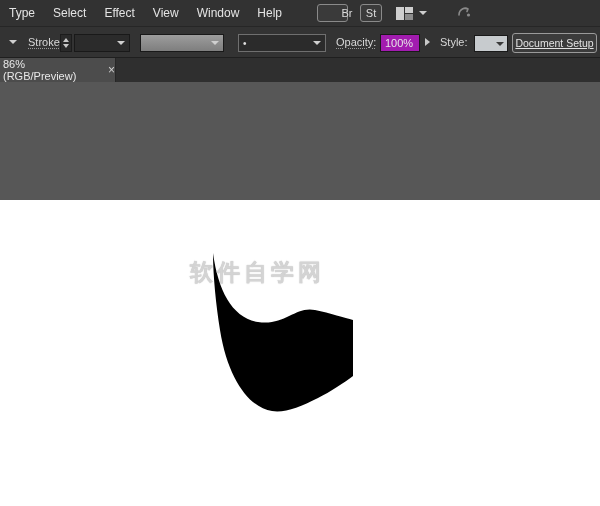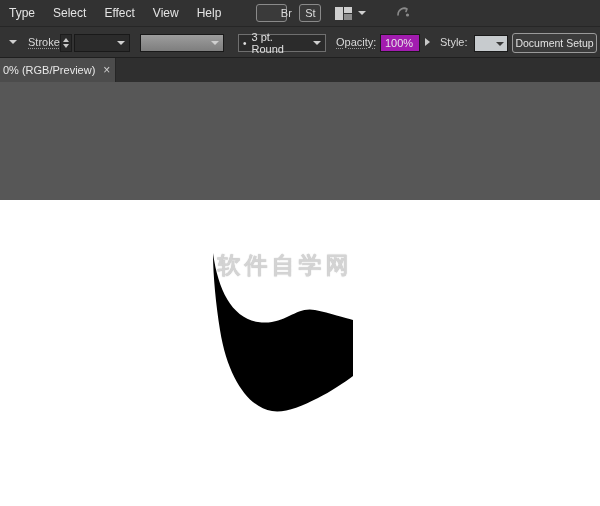--- a/index.html
+++ b/index.html
@@ -80,59 +80,60 @@
   }
   .style-swatch {
     position:absolute; left:474px; top:8px; width:34px; height:17px;
     background:#c7cbce; border:1px solid #191919;
     display:flex; align-items:center; justify-content:flex-end; padding-right:3px;
   }
   .style-swatch .chev-down { border-top-color:#3a3a3a; margin-left:0; }
   .doc-setup-btn {
     position:absolute; left:512px; top:6px; width:85px; height:20px;
     background:#3b3b3b; border:1px solid #9a9a9a; border-radius:3px;
-    color:#e2e2e2; font-size:10.5px; display:flex; align-items:center; justify-content:center;
+    color:#e2e2e2; font-size:10.5px; display:flex; align-items:center; justify-content:center;text-decoration:underline;
   }
 
   
   .tab-bar {
     position:absolute; top:58px; left:0; width:600px; height:24px; background:#2f2f2f;
   }
   .doc-tab {
     position:absolute; left:0; top:0; height:24px; width:116px; background:#4c4c4c;
     display:flex; align-items:center; color:#e8e8e8; font-size:11px; padding-left:3px;
     border-right:1px solid #262626;
   }
   .tab-close { margin-left:8px; color:#d0d0d0; font-size:12px; line-height:1; }
 
   
   .canvas-gray { position:absolute; top:82px; left:0; width:600px; height:118px; background:#575757; }
   .artboard { position:absolute; top:200px; left:0; width:600px; height:306px; background:#ffffff; }
 
   .shape-svg { position:absolute; left:200px; top:245px; }
 
   .watermark {
-    position:absolute; left:190px; top:250px; width:190px; text-align:center;
+    position:absolute; left:190px; top:257px; width:190px; 
     color:rgba(215,215,215,0.9); z-index:5; pointer-events:none;
   }
   .wm-line1 { font-size:23px; letter-spacing:4px; font-weight:bold;
     text-shadow:0 0 1px rgba(120,120,120,0.6); }
   .wm-line2 { font-size:11px; letter-spacing:3px; margin-top:4px;
     text-shadow:0 0 1px rgba(120,120,120,0.6); }
 </style>
 </head>
 <body>
 
 <div id="app">
 
   <div class="menu-bar">
     <span class="menu-item">Type</span>
     <span class="menu-item">Select</span>
     <span class="menu-item">Effect</span>
     <span class="menu-item">View</span>
+    <span class="menu-item">Window</span>
     <span class="menu-item">Help</span>
 
     <span class="sq-btn first">Br</span>
     <span class="sq-btn">St</span>
 
     <span class="ws-group">
       <span class="ws-icon">
         <span class="p1"></span>
           <span class="p2"></span>
           <span class="p3"></span>
@@ -161,21 +162,20 @@
     <span class="dd dd-stroke">
       <span class="chev-down"></span>
     </span>
 
     <span class="brush-preview">
       <span class="chev-down"></span>
     </span>
 
     <span class="size-combo">
       <span class="dot">•</span>
-      <span>3 pt. Round</span>
       <span class="grow"></span>
       <span class="chev-down"></span>
     </span>
 
     <span class="lbl" style="left:336px;">Opacity:</span>
 
     <span class="opacity-field">100%</span>
 
     <span class="chev-right"></span>
 
@@ -183,21 +183,21 @@
 
     <span class="style-swatch">
       <span class="chev-down"></span>
     </span>
 
     <span class="doc-setup-btn">Document Setup</span>
   </div>
 
   <div class="tab-bar">
     <div class="doc-tab">
-      <span>0% (RGB/Preview)</span>
+      <span>86% (RGB/Preview)</span>
       <span class="tab-close">×</span>
     </div>
   </div>
 
   <div class="canvas-gray"></div>
 
   <div class="artboard"></div>
 
   <svg class="shape-svg" width="170" height="175" viewBox="0 0 170 175">
     <path d="M13,8

